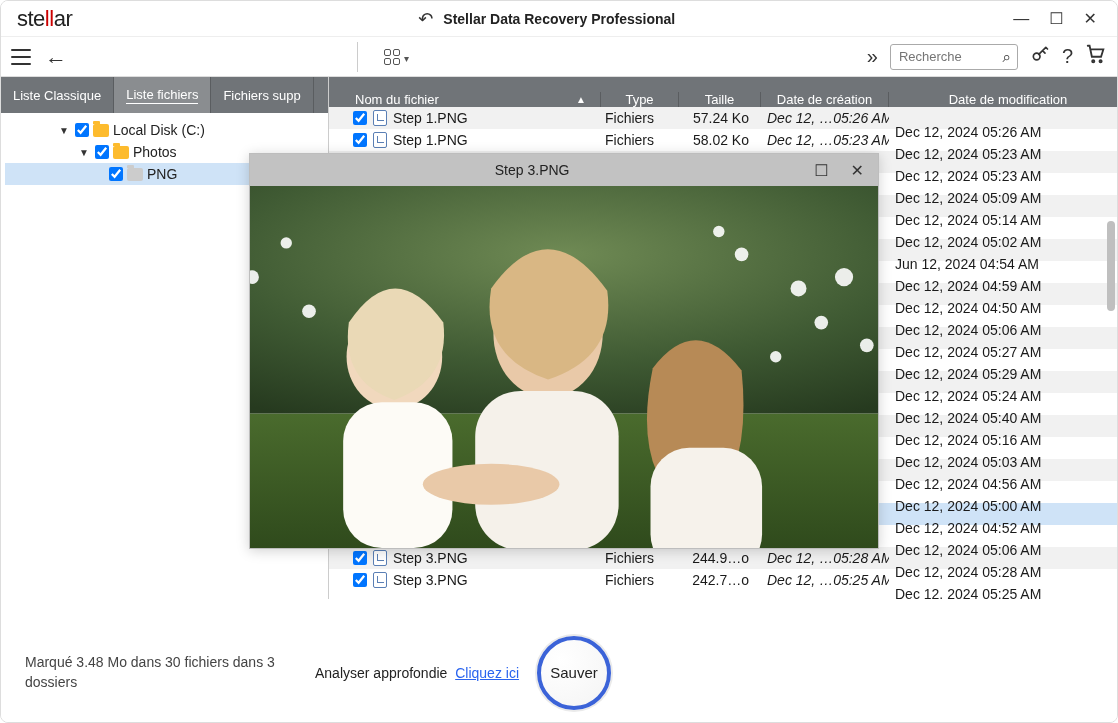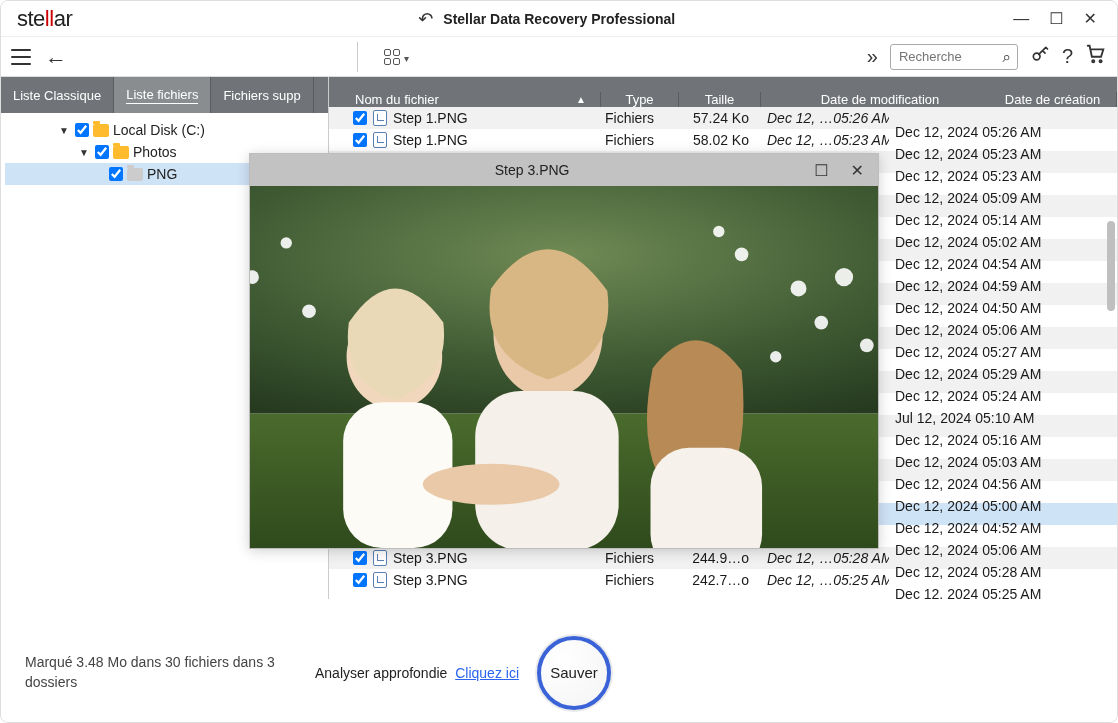--- a/index.html
+++ b/index.html
@@ -197,25 +197,25 @@
       <div class="gh gh-name">
         <span>Nom du fichier</span>
         <span class="sort-caret">▲</span>
       </div>
       <div class="gh gh-type">
           <span>Type</span>
         </div>
       <div class="gh gh-size">
           <span>Taille</span>
         </div>
+      <div class="gh gh-created">
+          <span>Date de création</span>
+        </div>
       <div class="gh gh-modified">
           <span>Date de modification</span>
-        </div>
-      <div class="gh gh-created">
-          <span>Date de création</span>
         </div>
     </div>
     <div class="grid-body" id="grid-body">
         <div class="row alt">
           <div class="cell-name">
             <input type="checkbox" class="file-ck" checked="" style="">
             <span class="file-ico"></span>
             <span>Step 1.PNG</span>
           </div>
           <div class="cell-type">Fichiers</div>
@@ -260,21 +260,21 @@
           <div class="cell-type"></div>
           <div class="cell-size"></div>
           <div class="cell-created">AM</div>
           <div class="cell-modified">Dec 12, 2024 05:02 AM</div>
         </div>
         <div class="row alt">
           <div class="cell-name"></div>
           <div class="cell-type"></div>
           <div class="cell-size"></div>
           <div class="cell-created">AM</div>
-          <div class="cell-modified">Dec 12, 2024 04:54 AM</div>
+          <div class="cell-modified">Jun 12, 2024 04:54 AM</div>
         </div>
         <div class="row">
           <div class="cell-name"></div>
           <div class="cell-type"></div>
           <div class="cell-size"></div>
           <div class="cell-created">AM</div>
           <div class="cell-modified">Dec 12, 2024 04:59 AM</div>
         </div>
         <div class="row alt">
           <div class="cell-name"></div>
@@ -309,21 +309,21 @@
           <div class="cell-type"></div>
           <div class="cell-size"></div>
           <div class="cell-created">AM</div>
           <div class="cell-modified">Dec 12, 2024 05:24 AM</div>
         </div>
         <div class="row">
           <div class="cell-name"></div>
           <div class="cell-type"></div>
           <div class="cell-size"></div>
           <div class="cell-created">AM</div>
-          <div class="cell-modified">Jul 12, 2024 05:10 AM</div>
+          <div class="cell-modified">Dec 12, 2024 05:40 AM</div>
         </div>
         <div class="row alt">
           <div class="cell-name"></div>
           <div class="cell-type"></div>
           <div class="cell-size"></div>
           <div class="cell-created">AM</div>
           <div class="cell-modified">Dec 12, 2024 05:16 AM</div>
         </div>
         <div class="row">
           <div class="cell-name"></div>

